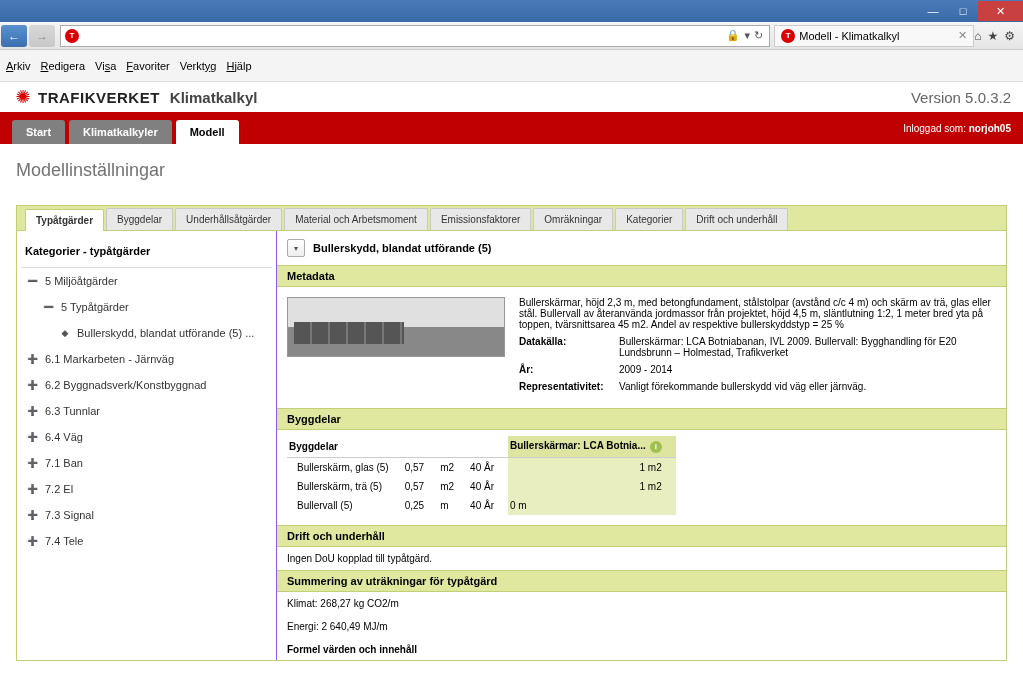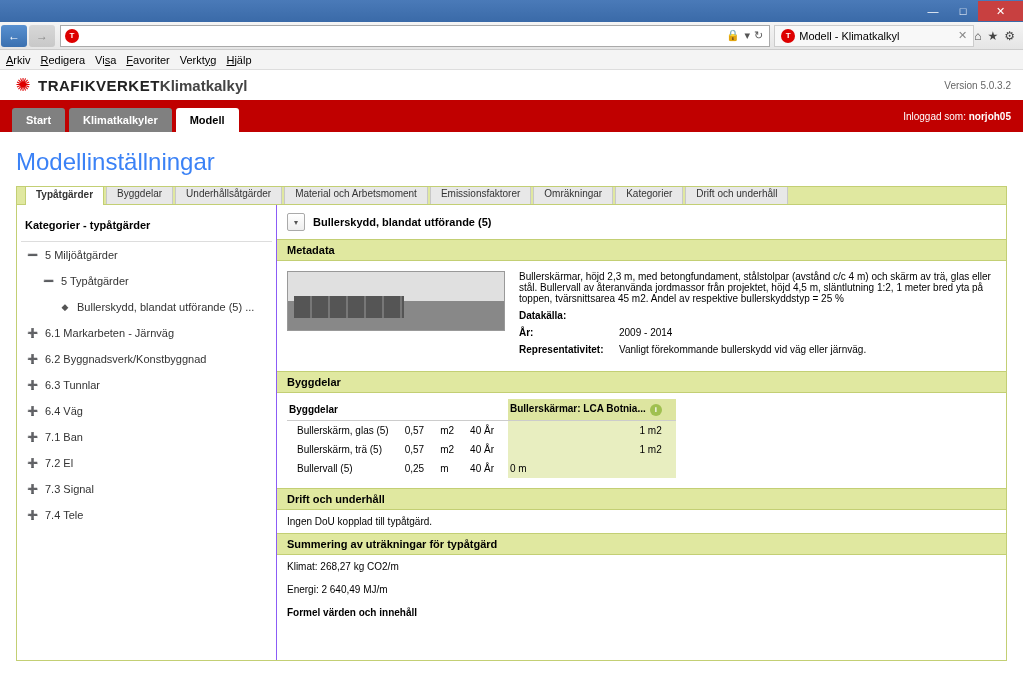--- a/index.html
+++ b/index.html
@@ -13,43 +13,43 @@
 .navbar { height: 28px; background: linear-gradient(#f5f5f5, #e5e5e5); display: flex; align-items: center; border-bottom: 1px solid #ccc; }
 .nav-btn { width: 26px; height: 22px; margin: 0 1px; background: linear-gradient(#5890d0, #3a70b0); border-radius: 3px; display: flex; align-items: center; justify-content: center; color: #fff; font-size: 12px; }
 .nav-btn.fwd { background: linear-gradient(#d8d8d8,#c8c8c8); color: #888; }
 .url-bar { flex: 1; height: 22px; background: #fff; border: 1px solid #aaa; margin: 0 4px; display: flex; align-items: center; padding: 0 4px; }
 .url-icon { width: 14px; height: 14px; background: #d00; border-radius: 50%; margin-right: 4px; display:flex;align-items:center;justify-content:center;color:#fff;font-size:8px;font-weight:bold; }
 .url-text { flex: 1; font-size: 11px; }
 .url-refresh { font-size: 11px; color: #555; margin: 0 2px; }
 .tab-strip { width: 200px; height: 22px; background: #f8f8f8; border: 1px solid #ccc; display: flex; align-items: center; padding: 0 6px; font-size: 11px; }
 .tab-close { margin-left: auto; color: #888; }
 .sys-icons { margin-left: auto; display: flex; gap: 6px; padding-right: 8px; color: #444; font-size: 12px; }
-.menubar { height: 20px; background: #f4f4f4; display: flex; align-items: center; padding: 0 6px; border-bottom: 1px solid #ddd; font-size: 11px; }
+.menubar { height: 32px; background: #f4f4f4; display: flex; align-items: center; padding: 0 6px; border-bottom: 1px solid #ddd; font-size: 11px; }
 .menubar span { margin-right: 10px; }
 .menubar span u { text-decoration: underline; }
 
 
 .app-header { height: 30px; background: #fff; display: flex; align-items: center; padding: 0 12px; }
 .logo { width: 22px; height: 22px; color: #d00; font-size: 18px; margin-right: 4px; display:flex;align-items:center;justify-content:center; }
 .brand { font-weight: bold; font-size: 15px; color: #222; letter-spacing: 0.5px; }
-.app-name { font-size: 15px; color: #444; font-weight: bold; }
-.version { margin-left: auto; font-size: 10px; color: #666; }
+.app-name { font-size: 15px; color: #444; margin-left: 10px; font-weight: bold; }
+.version { margin-left: auto; font-size: 15px; color: #666; }
 
 .red-band { background: #c00000; height: 32px; display: flex; align-items: flex-end; padding: 0 12px; }
 .login-info { margin-left: auto; color: #fff; font-size: 10px; align-self: center; }
 .login-info b { font-weight: bold; }
 .main-tab { padding: 6px 14px; background: #808080; color: #fff; margin-right: 4px; font-size: 11px; border-radius: 3px 3px 0 0; font-weight: bold; }
 .main-tab.active { background: #fff; color: #000; }
 
 
 .content-wrap { flex: 1; background: #fff; padding: 16px; overflow: hidden; display: flex; flex-direction: column; }
-.page-title { font-size: 24px; color: #3b82f6; margin-bottom: 10px; }
+.page-title { font-size: 18px; color: #737373; margin-bottom: 24px; }
 
 .inner-box { border: 1px solid #c3cf74; background: #fff; flex: 1; display: flex; flex-direction: column; overflow: hidden; }
-.sub-tabs { background: #e0e8a0; border-bottom: 1px solid #c3cf74; display: flex; height: 18px; align-items: flex-end; padding-left: 8px; }
+.sub-tabs { background: #e0e8a0; border-bottom: 1px solid #c3cf74; display: flex; height: 25px; align-items: flex-end; padding-left: 8px; }
 .sub-tab { padding: 5px 10px; background: #e8e8e8; border: 1px solid #c8c8c8; border-bottom: none; margin-right: 2px; font-size: 10px; color: #333; border-radius: 2px 2px 0 0; }
 .sub-tab.active { background: #fff; font-weight: bold; border-color: #c3cf74; position: relative; top: 1px; }
 
 .split { flex: 1; display: flex; overflow: hidden; }
 .left-pane { width: 260px; border-right: 1px solid #8b5cf6; padding: 8px 4px; overflow-y: auto; }
 .left-title { font-weight: bold; font-size: 11px; padding: 6px 4px 10px; border-bottom: 1px solid #ddd; }
 .tree-item { display: flex; align-items: center; padding: 7px 6px; font-size: 11px; color: #333; }
 .tree-item.sub { padding-left: 22px; }
 .tree-item.subsub { padding-left: 38px; }
 .tree-icon { width: 12px; margin-right: 6px; display:inline-flex; align-items:center; justify-content:center; font-size:9px; color: #555; }
@@ -215,20 +215,21 @@
 
           <div class="section-hdr">Metadata</div>
           <div class="metadata-body">
             <div class="thumb"></div>
             <div class="meta-table">
               <div class="meta-row">
                   <div class="meta-val">Bullerskärmar, höjd 2,3 m, med betongfundament, stålstolpar (avstånd c/c 4 m) och skärm av trä, glas eller stål. Bullervall av återanvända jordmassor från projektet, höjd 4,5 m, släntlutning 1:2, 1 meter bred yta på toppen, tvärsnittsarea 45 m2. Andel av respektive bullerskyddstyp = 25 %</div>
                 </div>
               <div class="meta-row">
                   <div class="meta-label">Datakälla:</div>
+                  <div class="meta-val">Bullerskärmar: LCA Botniabanan, IVL 2009. Bullervall: Bygghandling för E20 Lundsbrunn – Holmestad, Trafikverket</div>
                 </div>
               <div class="meta-row">
                   <div class="meta-label">År:</div>
                   <div class="meta-val">2009 - 2014</div>
                 </div>
               <div class="meta-row">
                   <div class="meta-label">Representativitet:</div>
                   <div class="meta-val">Vanligt förekommande bullerskydd vid väg eller järnväg.</div>
                 </div>
             </div>

